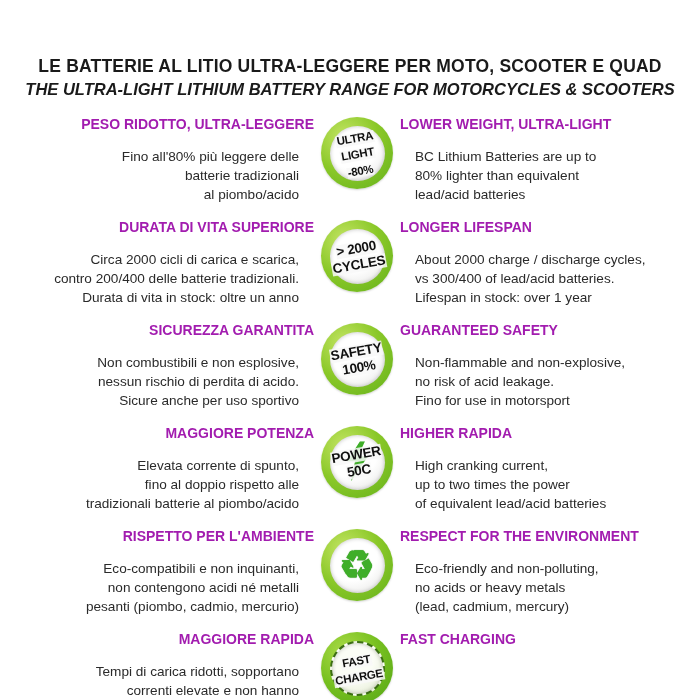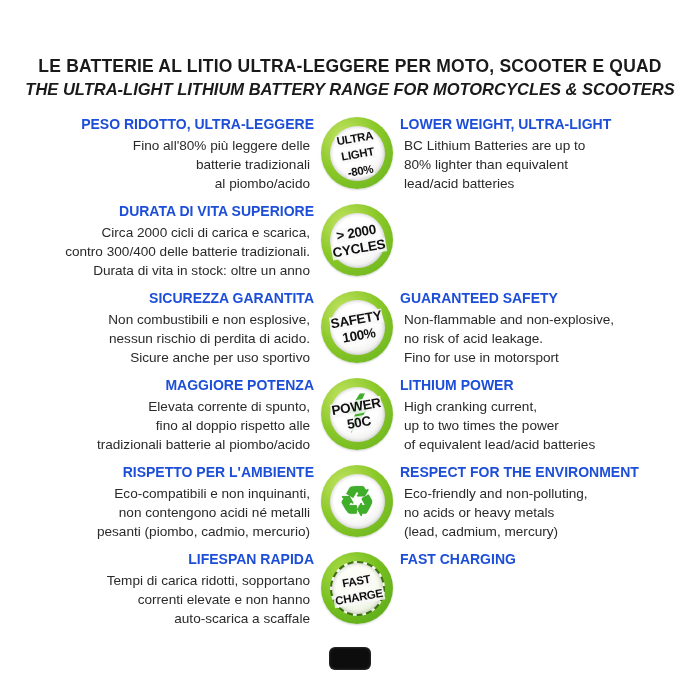--- a/index.html
+++ b/index.html
@@ -6,22 +6,22 @@
   body{width:700px;height:700px;font-family:"Liberation Sans",sans-serif;color:#231f20;overflow:hidden;}
   .poster{position:relative;width:700px;height:700px;}
   header{padding-top:56px;text-align:center;}
   .title{font-size:17.5px;font-weight:bold;letter-spacing:.2px;color:#1a1a1a;}
   .subtitle{font-size:16.5px;font-weight:bold;font-style:italic;margin-top:3px;color:#1a1a1a;}
   .rows{width:624px;margin:17px auto 0;}
   .row{display:flex;align-items:flex-start;min-height:87px;}
   .col-left{width:276px;text-align:right;}
   .col-badge{width:86px;display:flex;justify-content:center;padding-top:1px;}
   .col-right{width:262px;text-align:left;}
-  .h{margin:0 0 2px;font-size:14px;font-weight:bold;color:#1d4ed8;}
-  .b{margin:4px;font-size:13.6px;line-height:19px;white-space:pre-line;color:#2a2a2a;}
+  .h{margin:0 0 2px;font-size:14px;font-weight:bold;color:#a21caf;}
+  .b{margin:15px;font-size:13.6px;line-height:19px;white-space:pre-line;color:#2a2a2a;}
   
   .badge{width:72px;height:72px;border-radius:50%;display:flex;align-items:center;justify-content:center;
          background:radial-gradient(circle at 32% 28%, #c3e463 0%, #8ac828 48%, #63b01c 100%);
          box-shadow:0 1px 2px rgba(0,0,0,.18);}
   .badge-inner{position:relative;width:55px;height:55px;border-radius:50%;display:flex;align-items:center;justify-content:center;
          background:radial-gradient(circle at 40% 32%, #ffffff 50%, #e2e2e0 100%);
          box-shadow:inset 0 0 4px rgba(0,0,0,.25);}
   .tilt{position:relative;z-index:2;transform:rotate(-10deg);text-align:center;font-weight:bold;color:#101010;line-height:1.02;}
   .tilt.small .badge-line{font-size:11.5px;letter-spacing:-.3px;}
   .tilt.large .badge-line{font-size:13.5px;letter-spacing:-.3px;}
@@ -71,32 +71,38 @@
         <p class="b">BC Lithium Batteries are up to
 80% lighter than equivalent
 lead/acid batteries</p>
       </div>
     </section>
 
     <section class="row">
       <div class="col-left">
         <h3 class="h">DURATA DI VITA SUPERIORE</h3>
         <p class="b">Circa 2000 cicli di carica e scarica,
-contro 300/400 delle batterie tradizionali.
+contro 200/400 delle batterie tradizionali.
 Durata di vita in stock: oltre un anno</p>
       </div>
       <div class="col-badge">
         <div class="badge">
           <div class="badge-inner">
             <div class="tilt large">
               <div class="badge-line">&gt; 2000</div>
               <div class="badge-line">CYCLES</div>
             </div>
           </div>
         </div>
+      </div>
+      <div class="col-right">
+        <h3 class="h">LONGER LIFESPAN</h3>
+        <p class="b">About 2000 charge / discharge cycles,
+vs 300/400 of lead/acid batteries.
+Lifespan in stock: over 1 year</p>
       </div>
     </section>
 
     <section class="row">
       <div class="col-left">
         <h3 class="h">SICUREZZA GARANTITA</h3>
         <p class="b">Non combustibili e non esplosive,
 nessun rischio di perdita di acido.
 Sicure anche per uso sportivo</p>
       </div>
@@ -132,21 +138,21 @@
               <polygon points="16,0 3,20 11,20 7,40 24,15 14,15 21,0" fill="#3fae29"></polygon>
             </svg>
             <div class="tilt large">
               <div class="badge-line">POWER</div>
               <div class="badge-line">50C</div>
             </div>
           </div>
         </div>
       </div>
       <div class="col-right">
-        <h3 class="h">LITHIUM POWER</h3>
+        <h3 class="h">HIGHER RAPIDA</h3>
         <p class="b">High cranking current,
 up to two times the power
 of equivalent lead/acid batteries</p>
       </div>
     </section>
 
     <section class="row">
       <div class="col-left">
         <h3 class="h">RISPETTO PER L'AMBIENTE</h3>
         <p class="b">Eco-compatibili e non inquinanti,
@@ -163,21 +169,21 @@
       <div class="col-right">
         <h3 class="h">RESPECT FOR THE ENVIRONMENT</h3>
         <p class="b">Eco-friendly and non-polluting,
 no acids or heavy metals
 (lead, cadmium, mercury)</p>
       </div>
     </section>
 
     <section class="row">
       <div class="col-left">
-        <h3 class="h">LIFESPAN RAPIDA</h3>
+        <h3 class="h">MAGGIORE RAPIDA</h3>
         <p class="b">Tempi di carica ridotti, sopportano
 correnti elevate e non hanno
 auto-scarica a scaffale</p>
       </div>
       <div class="col-badge">
         <div class="badge dark">
           <div class="badge-inner clock">
             <div class="tilt small">
               <div class="badge-line">FAST</div>
               <div class="badge-line">CHARGE</div>

